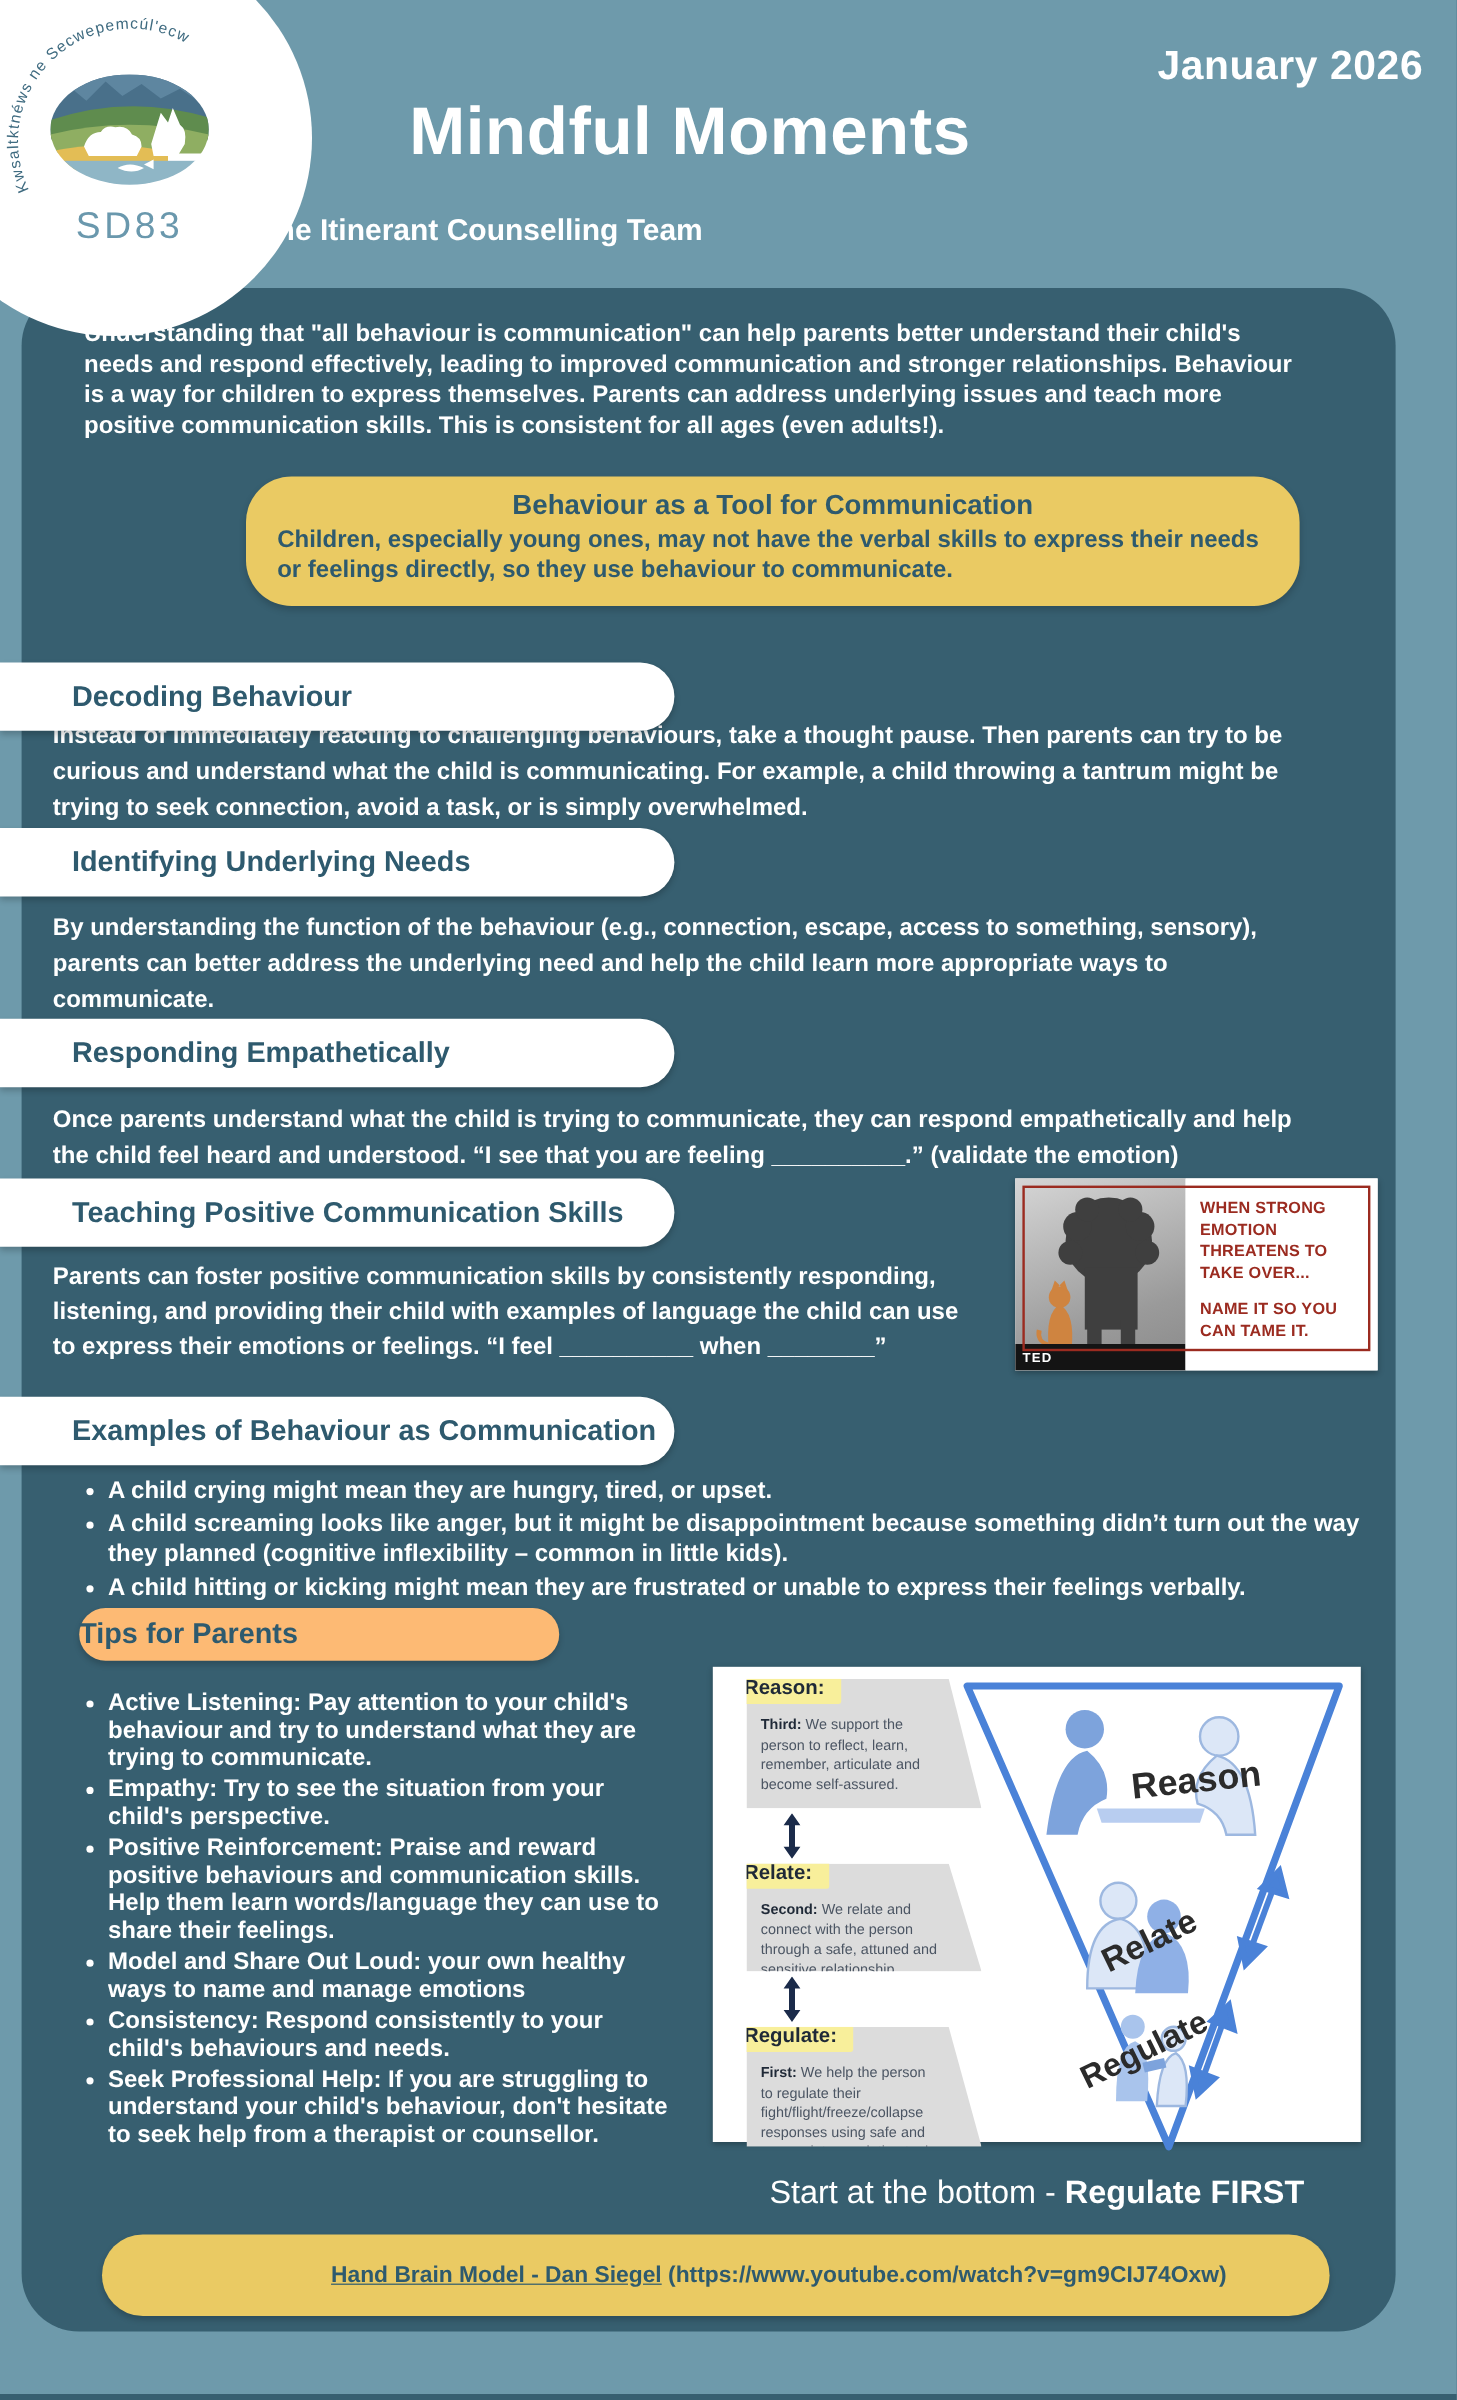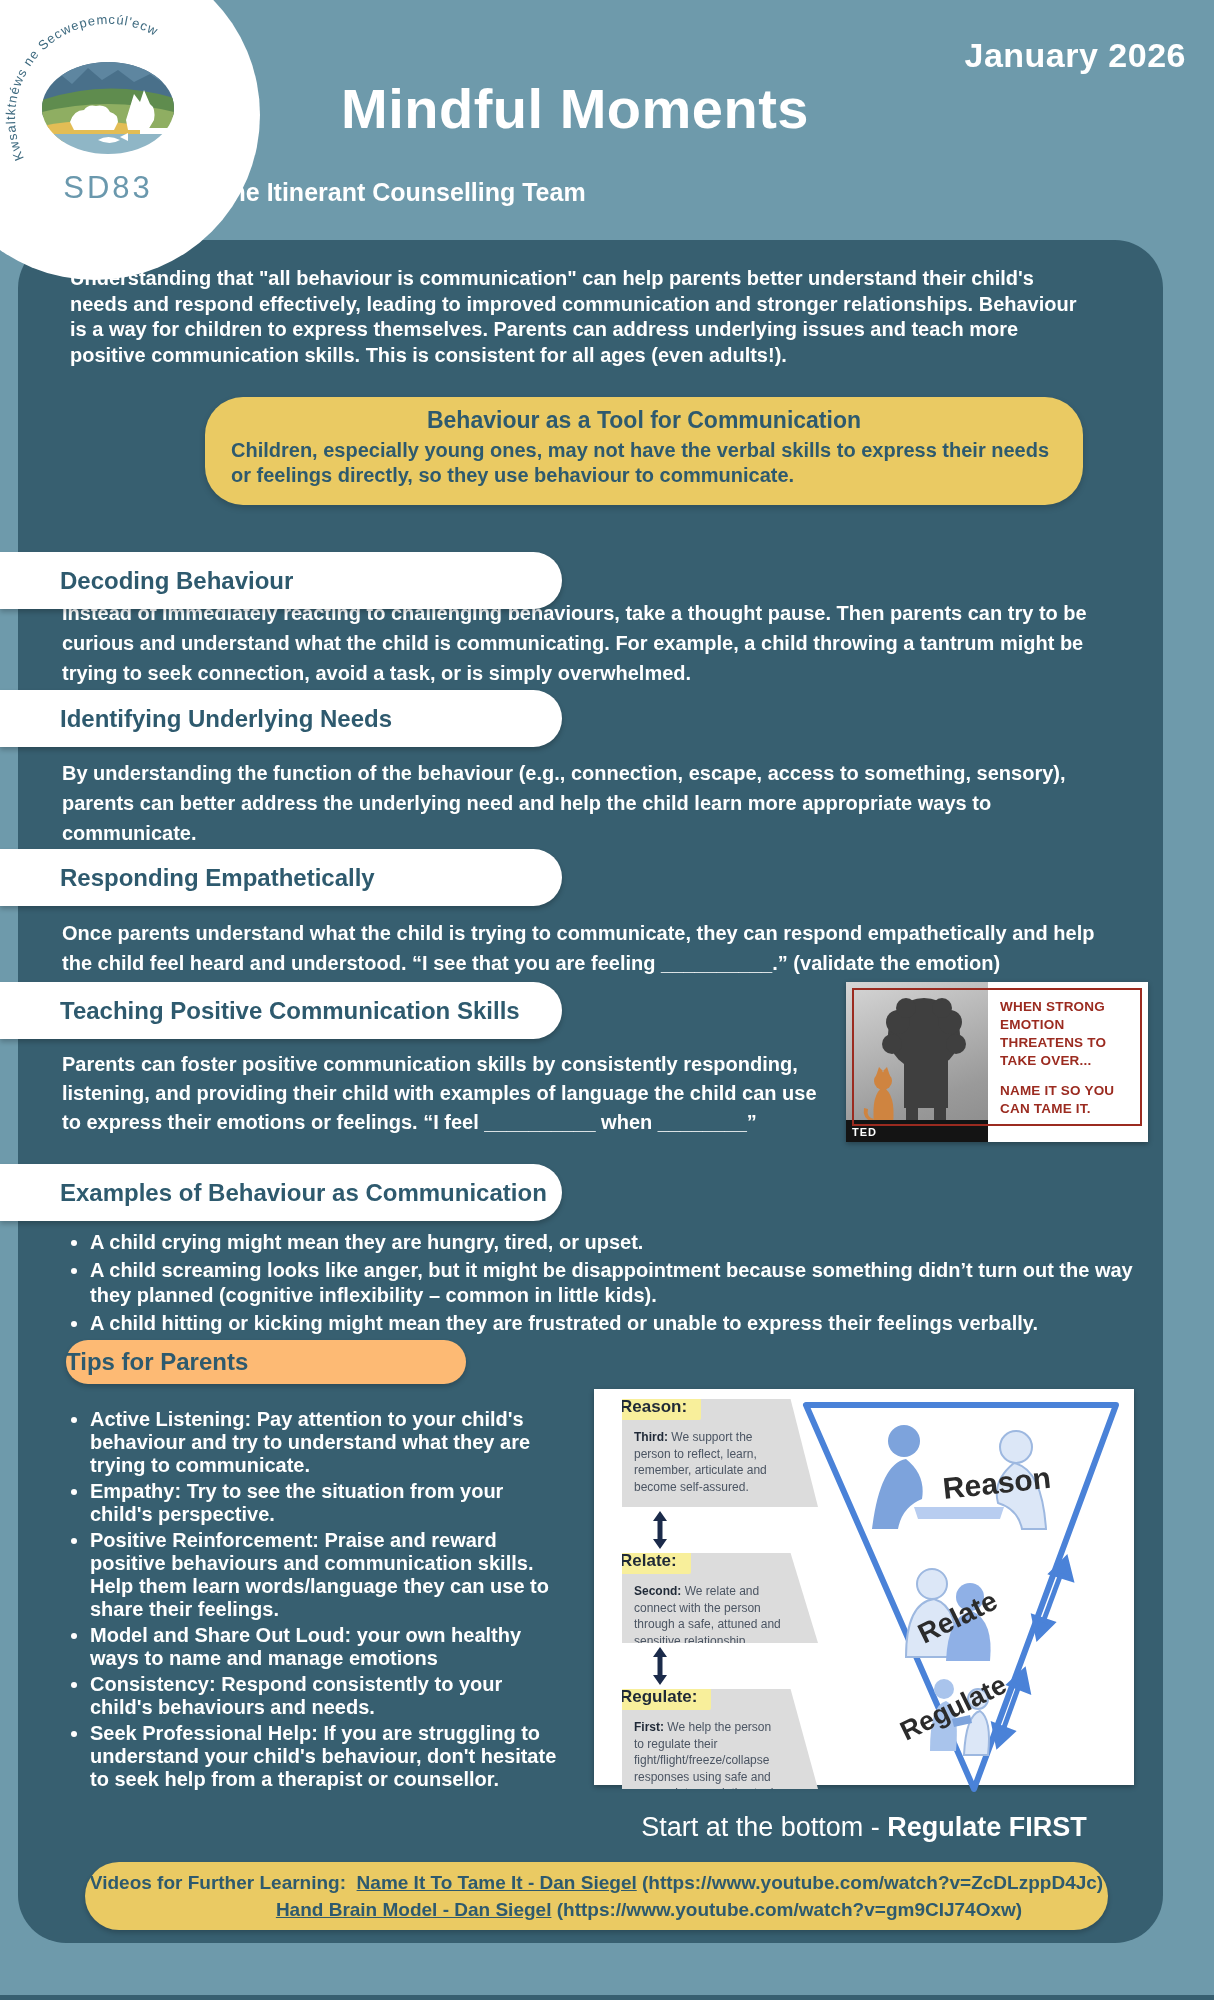--- a/index.html
+++ b/index.html
@@ -25,21 +25,21 @@
 
   .yellow-box{top:397px;left:205px;width:878px;height:108px;background:#EACA63;border-radius:38px;
               box-shadow:0 3px 6px rgba(0,0,0,.18);z-index:4;}
   .yellow-box .yb-title{margin:10px 20px 4px;text-align:center;font-size:23px;font-weight:bold;color:#2E5A6E;}
   .yellow-box .yb-body{margin:0 26px;font-size:20px;font-weight:bold;color:#2E5A6E;line-height:25px;}
 
   .pill{left:0;width:562px;height:57px;background:#ffffff;border-radius:0 30px 30px 0;
         box-shadow:0 3px 5px rgba(0,0,0,.22);z-index:5;display:flex;align-items:center;}
   .pill span{margin-left:60px;font-size:24px;font-weight:bold;color:#2E5A6E;}
 
-  .body-text{left:62px;width:1058px;color:#ffffff;font-size:20px;font-weight:bold;line-height:30px;z-index:3;}
+  .body-text{left:44px;width:1058px;color:#ffffff;font-size:20px;font-weight:bold;line-height:30px;z-index:3;}
 
   ul.wlist{margin:0;padding-left:24px;color:#ffffff;font-weight:bold;}
   ul.wlist li{margin-bottom:3px;}
   .examples{top:1230px;left:66px;width:1062px;font-size:20px;line-height:25px;z-index:3;}
 
   .tips-pill{top:1340px;left:66px;width:400px;height:44px;background:#fdba74;border-radius:30px;
              display:flex;align-items:center;justify-content:flex-start;box-shadow:0 3px 5px rgba(0,0,0,.2);z-index:4;}
   .tips-pill span{font-size:24px;font-weight:bold;color:#2E5A6E;}
   .tips-list{top:1408px;left:66px;width:478px;font-size:20px;line-height:23px;z-index:3;}
   .tips-list li{margin-bottom:5px;}
@@ -249,24 +249,19 @@
       <path d="M272 170 L258 184 L277 190 Z M244 248 L258 234 L240 228 Z"></path>
       <line x1="226" y1="294" x2="208" y2="344"></line>
       <path d="M230 282 L216 295 L234 302 Z M204 356 L218 343 L200 336 Z"></path>
     </g>
   </svg>
 </div>
 
 <div class="abs pcaption"><span>Start at the bottom - </span><b>Regulate FIRST</b></div>
 
 <div class="abs footer-pill">
-  <div class="fline">
-    <span>Videos for Further Learning:</span>&nbsp;
-    <span class="flink">Name It To Tame It - Dan Siegel</span>
-    <span>(https://www.youtube.com/watch?v=ZcDLzppD4Jc)</span>
-  </div>
   <div class="fline second">
     <span class="flink">Hand Brain Model - Dan Siegel</span>
     <span>(https://www.youtube.com/watch?v=gm9CIJ74Oxw)</span>
   </div>
 </div>
 
 <div class="abs bottom-strip"></div>
 
 </body></html>

